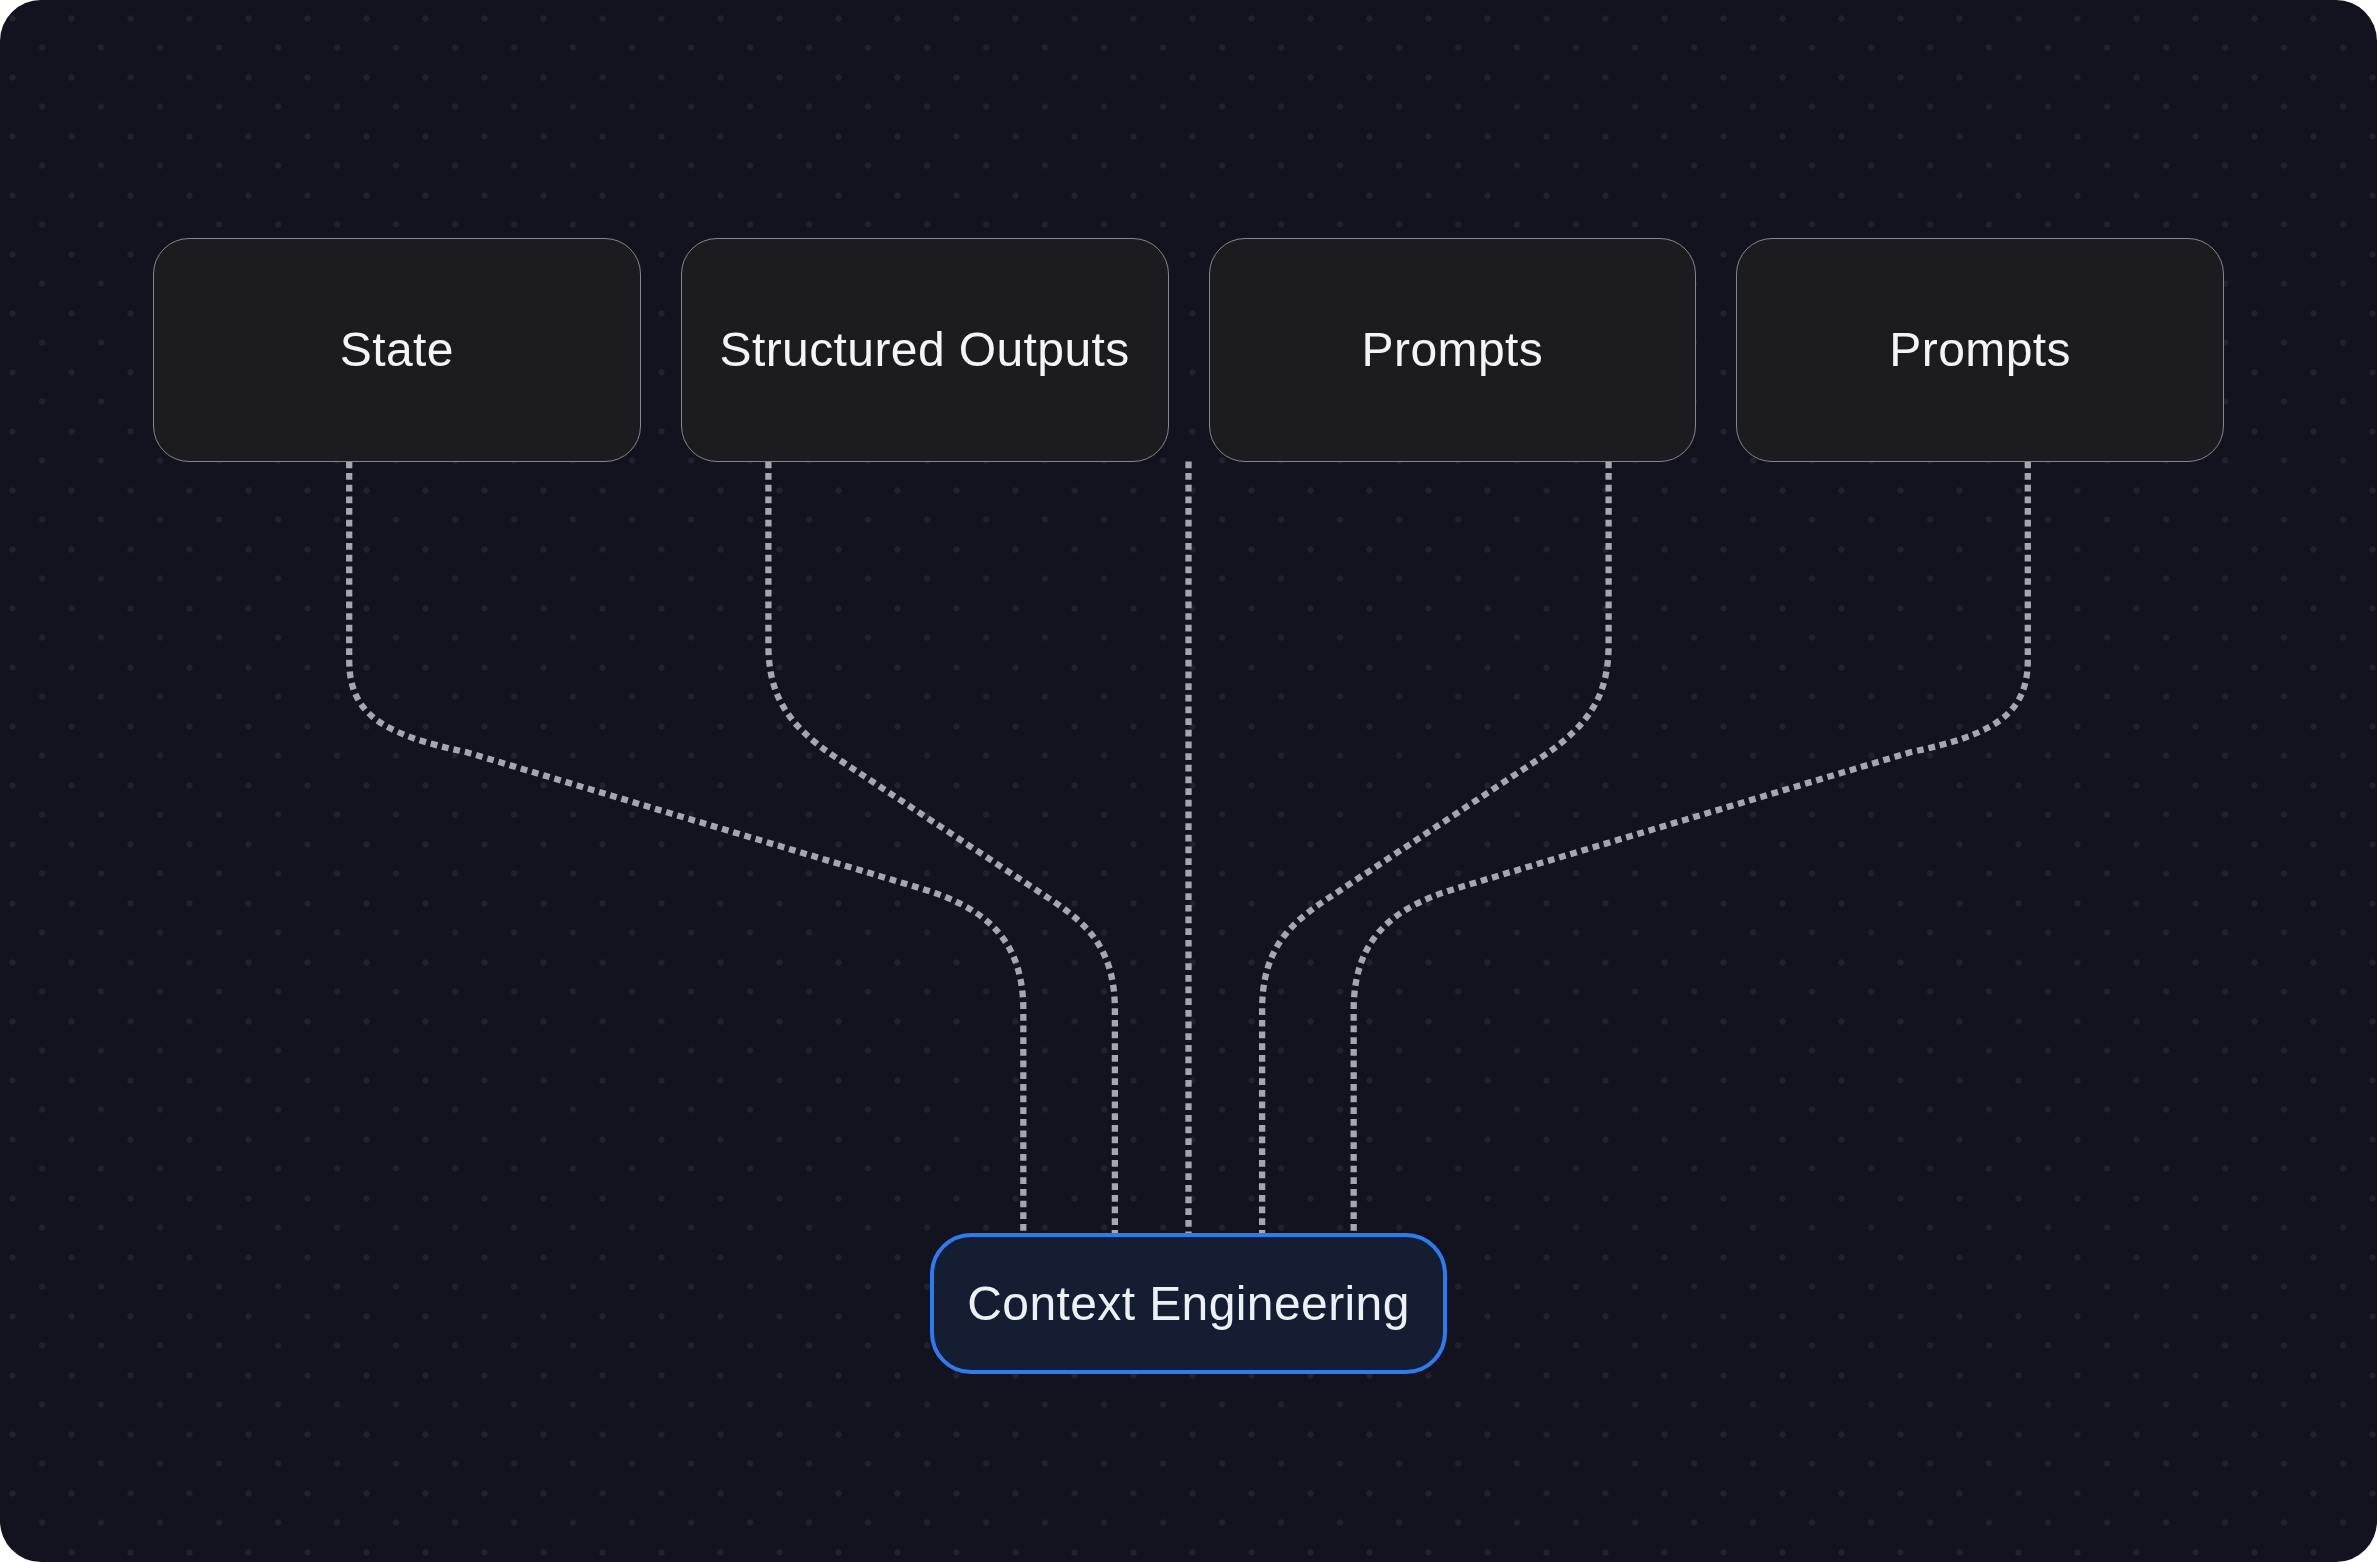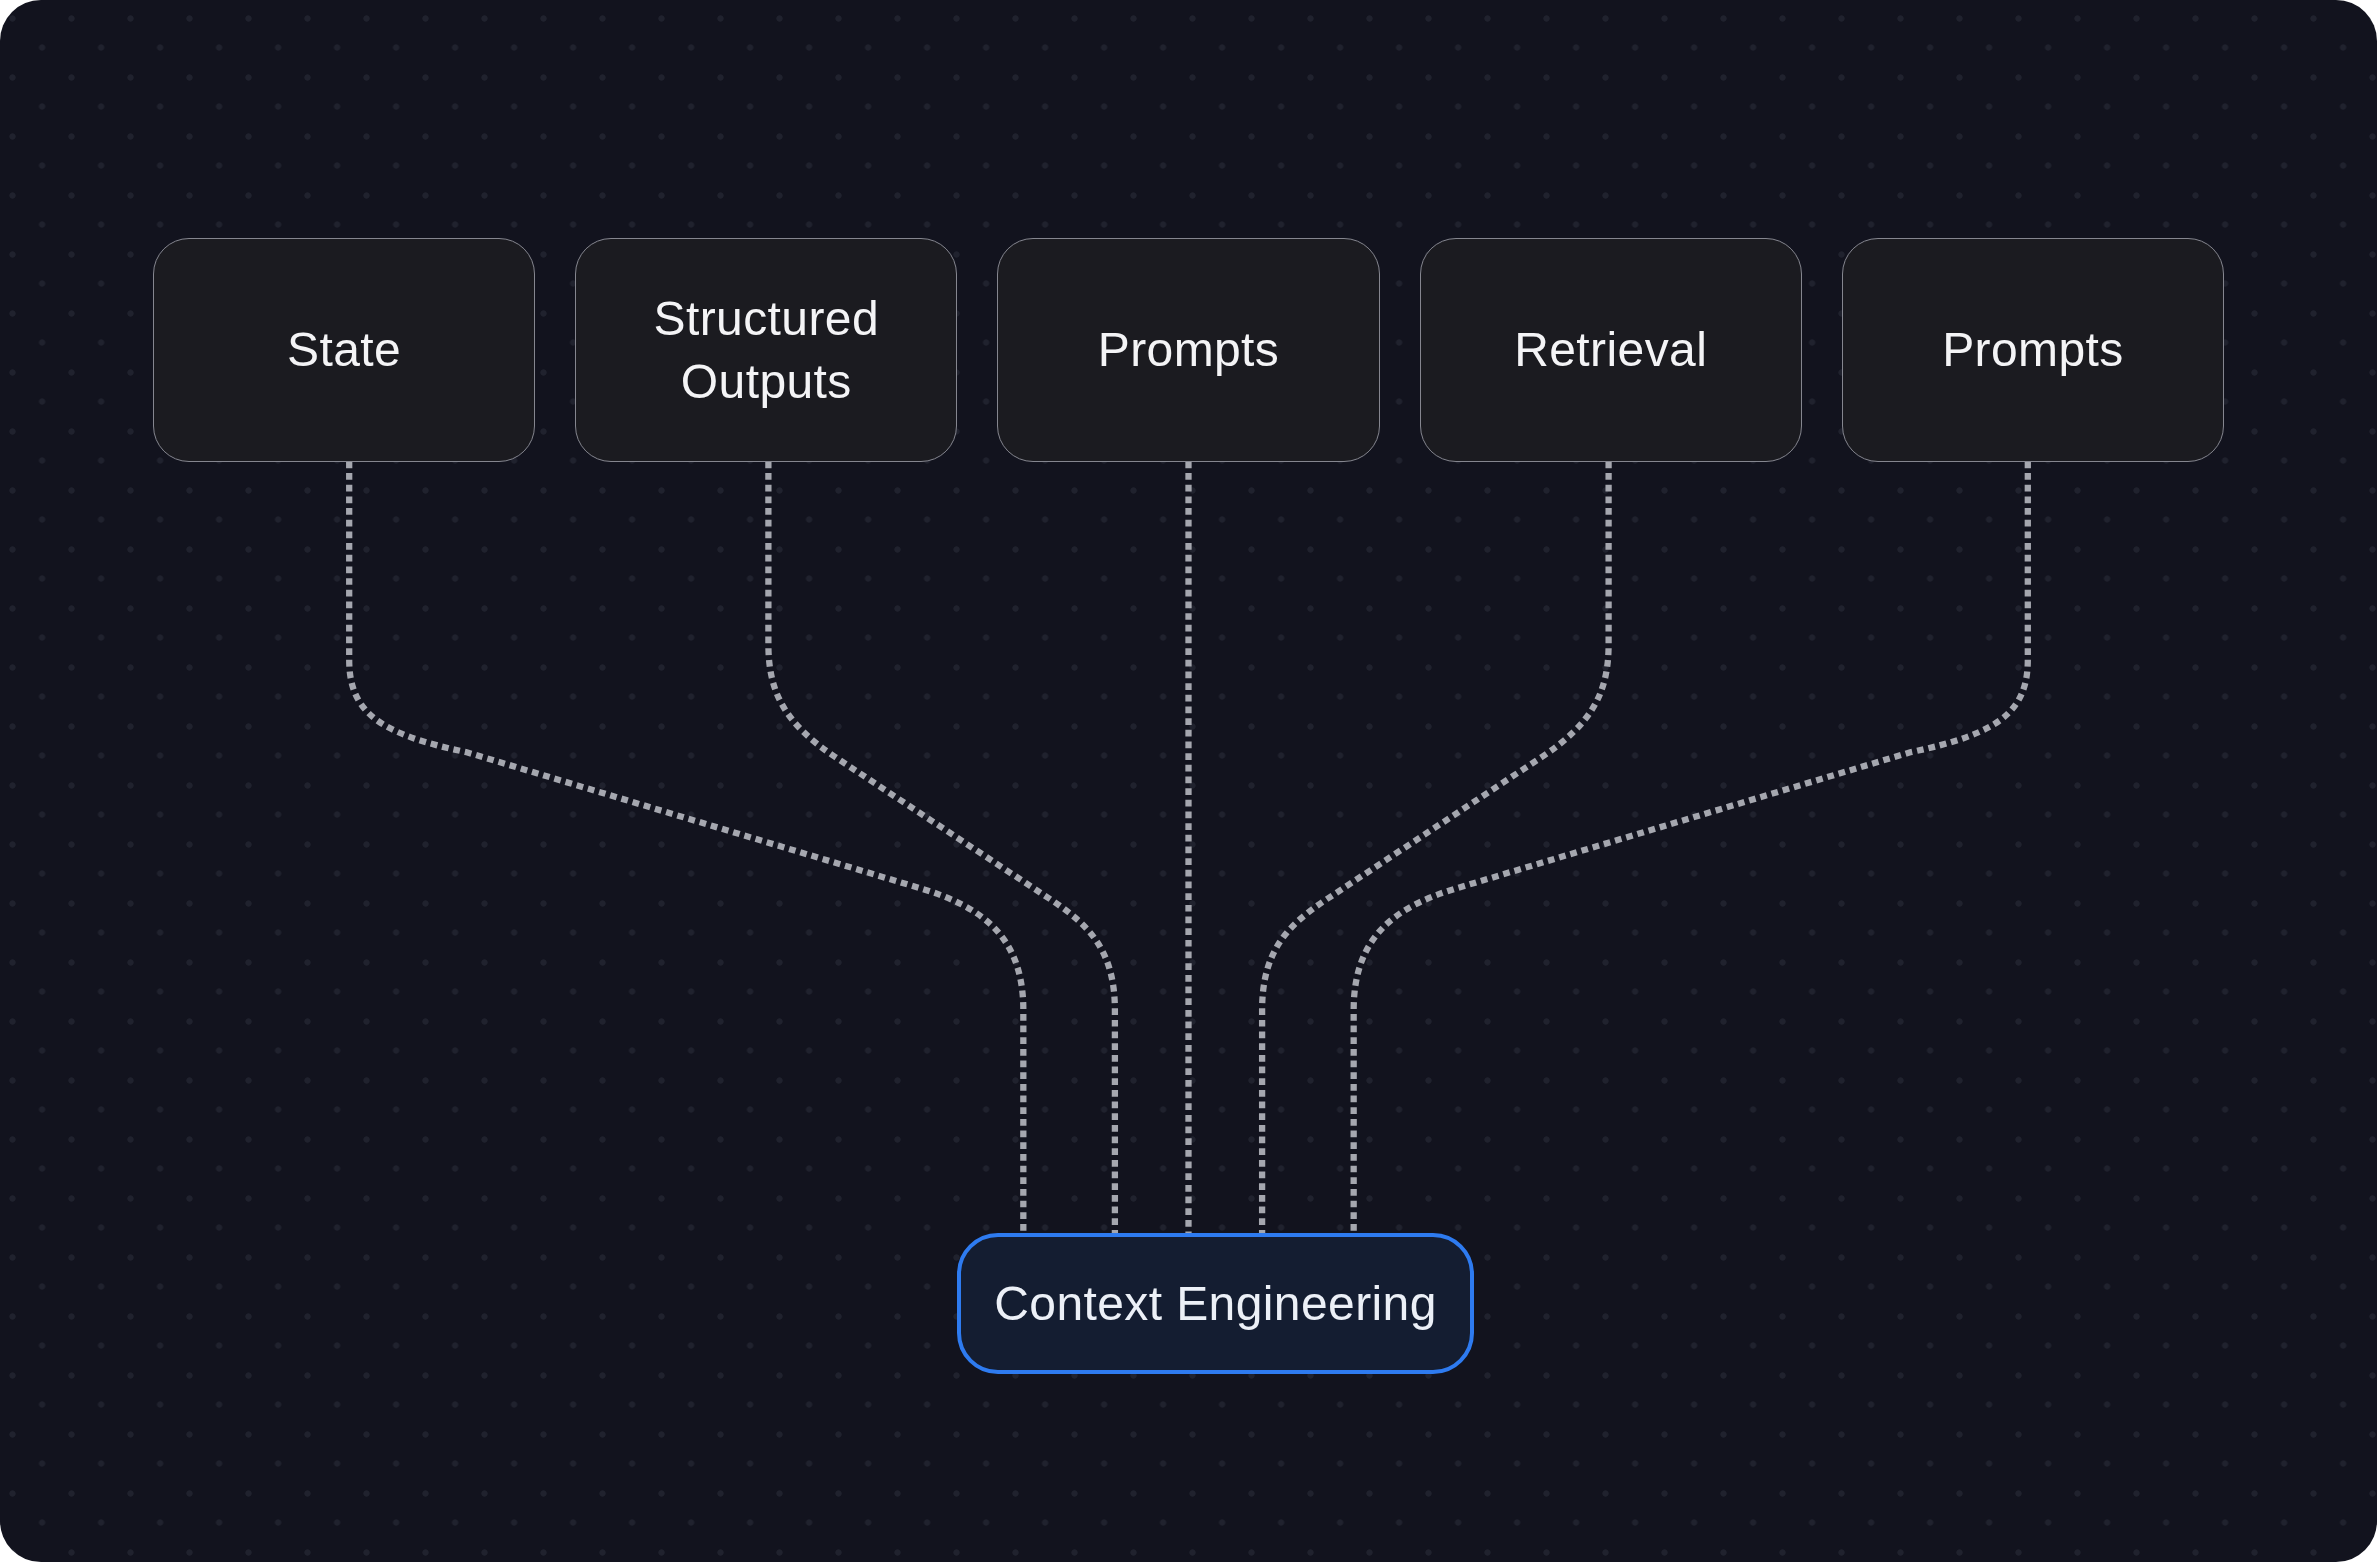--- a/index.html
+++ b/index.html
@@ -78,21 +78,20 @@
     background: var(--target-fill, #141d31);
     border: 4.5px solid var(--target-border, #2e7bf0);
     border-radius: 41px;
     display: flex;
     align-items: center;
     justify-content: center;
     color: #ecf0f7;
     font-size: 48px;
     font-weight: 400;
     letter-spacing: 0.4px;
-    margin-left: 27px;
   }
 </style>
 </head>
 <body>
 
 <div class="canvas" style="--background: #12131e; --dot: #20222e; --node-fill: #1b1b20; --node-border: #85868f; --target-fill: #141d31; --target-border: #2e7bf0; --connector: #a5a7af; --text: #f4f4f6;">
 
   <svg class="connectors" viewBox="0 0 2648 1740" xmlns="http://www.w3.org/2000/svg">
     <path d="M 389 514 L 389 735 C 389 795 425 818 520 838 L 1027 990 C 1092 1010 1140 1042 1140 1125 L 1140 1374"></path>
     <path d="M 856 514 L 856 718 C 856 775 878 808 930 843 L 1172 1003 C 1212 1030 1242 1058 1242 1125 L 1242 1374"></path>
@@ -105,23 +104,20 @@
     <div class="node">
       <span>State</span>
     </div>
     <div class="node">
       <span>Structured Outputs</span>
     </div>
     <div class="node">
       <span>Prompts</span>
     </div>
     <div class="node">
-      <span>Retrieval</span>
-    </div>
-    <div class="node">
       <span>Prompts</span>
     </div>
   </div>
 
   <div class="target-node">
     <span>Context Engineering</span>
   </div>
 
 </div>
 

